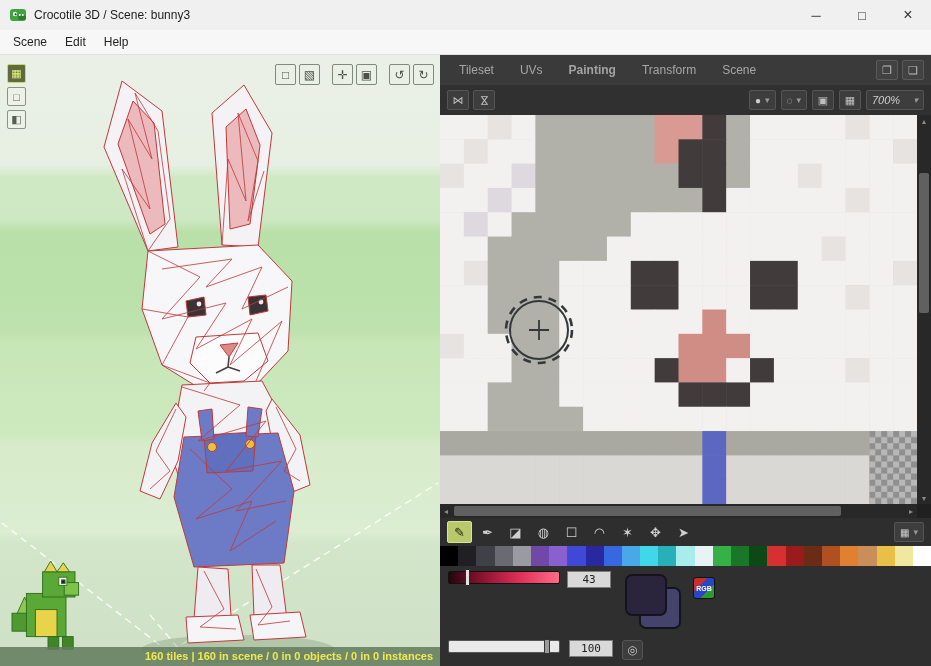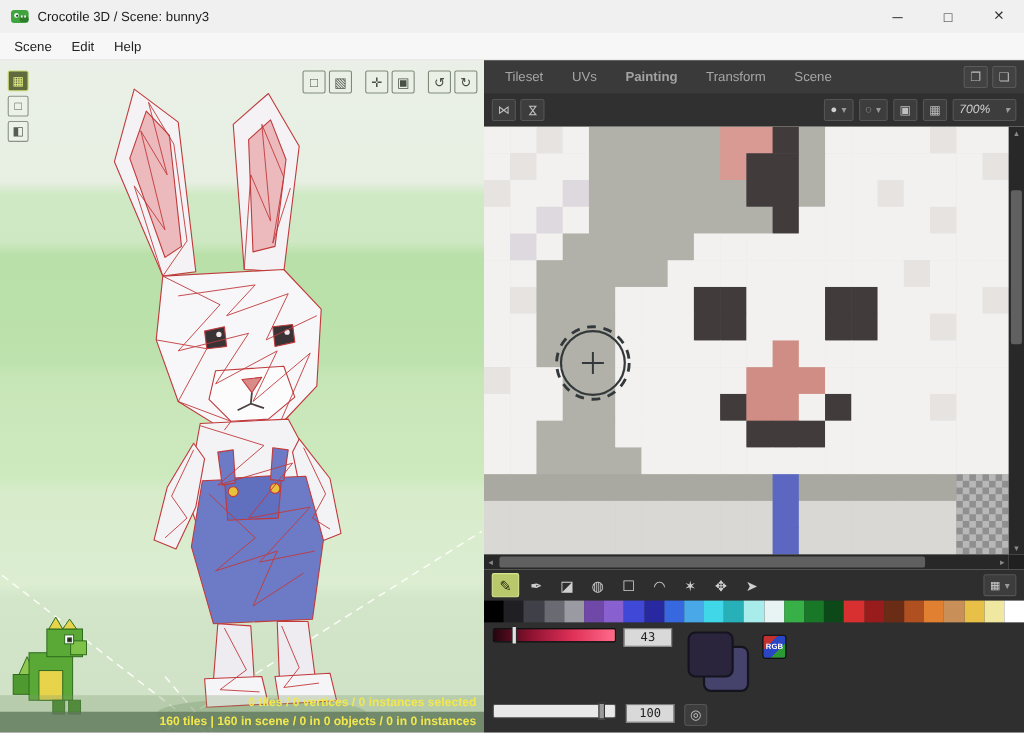--- a/index.html
+++ b/index.html
@@ -213,21 +213,20 @@
         <div class="vpbtn">↻</div>
       </div>
 
       <div class="vp-tools">
         <div class="vtbtn selected">▦</div>
         <div class="vtbtn">□</div>
         <div class="vtbtn">◧</div>
       </div>
 
       <div class="vp-status">
-        <div class="line1">0 tiles / 0 vertices / 0 instances selected</div>
         <div class="line2">160 tiles | 160 in scene / 0 in 0 objects / 0 in 0 instances</div>
       </div>
     </div>
 
     <div class="panel">
 
       <div class="tabs">
         <div style="display:flex;">
             <div class="tab">Tileset</div>
             <div class="tab">UVs</div>

